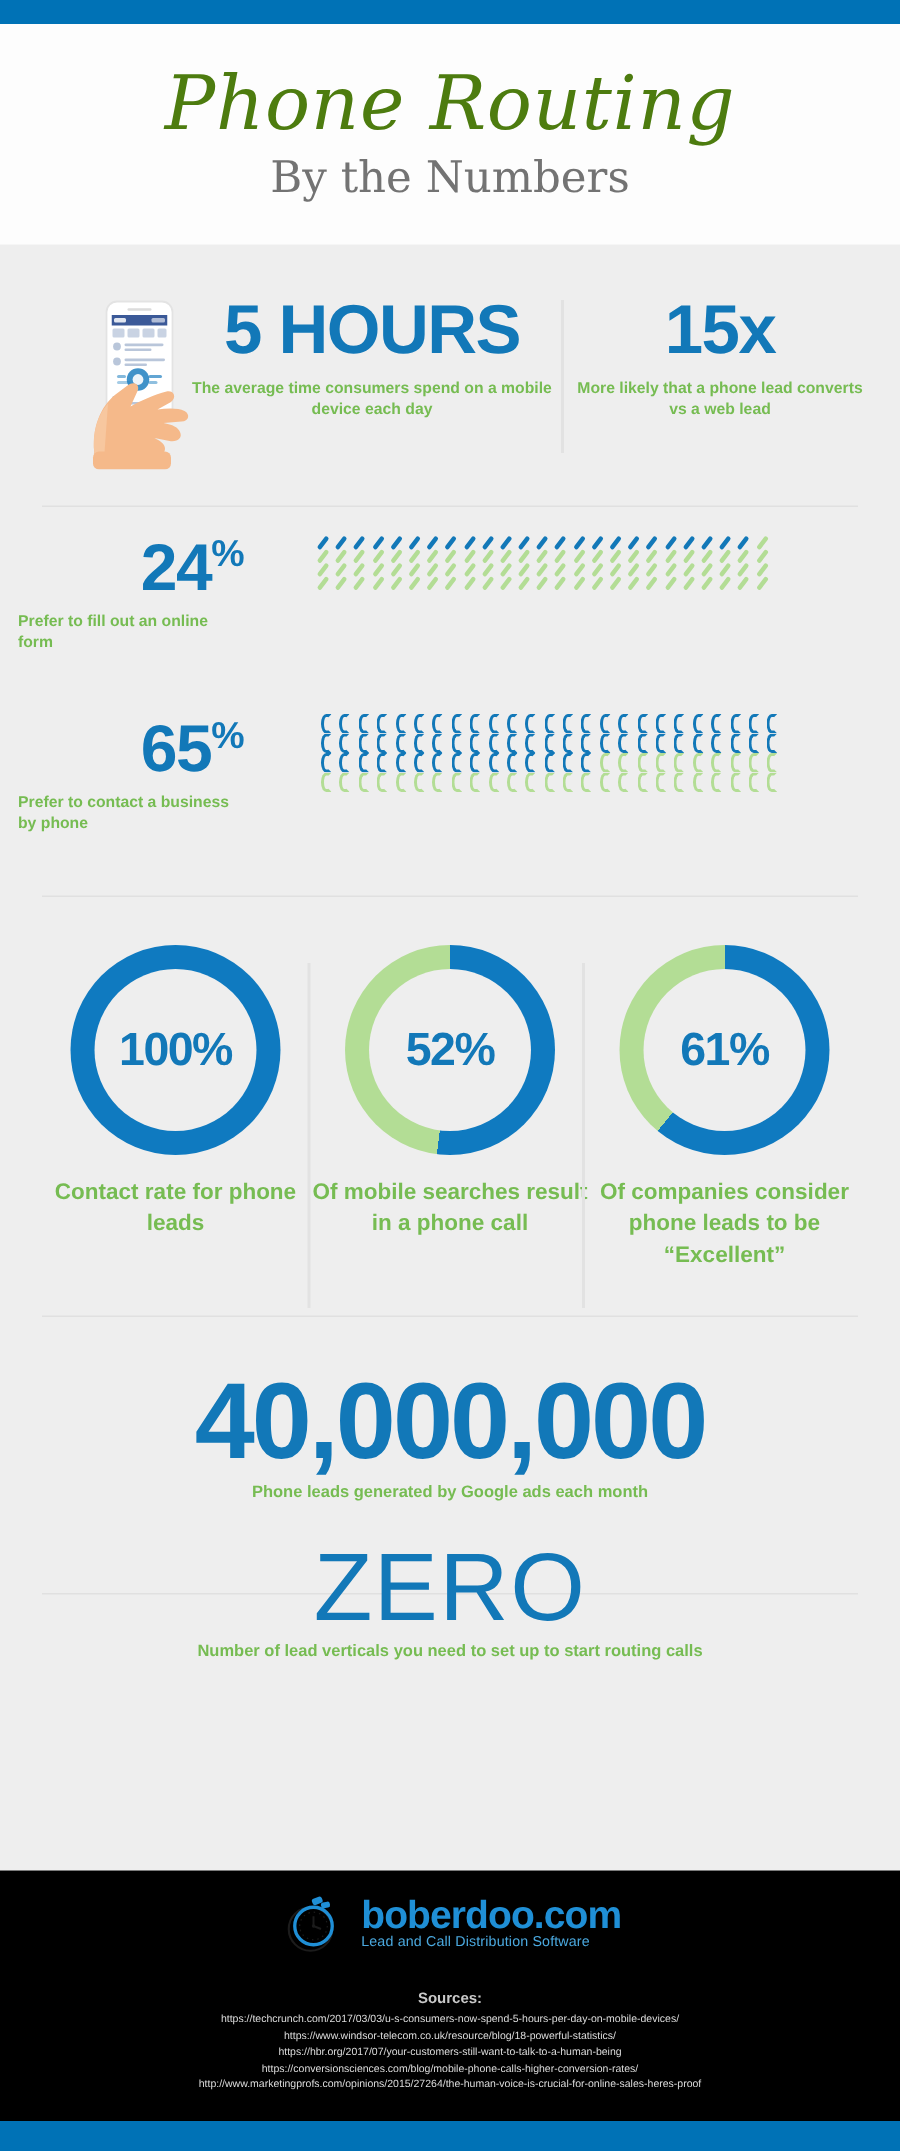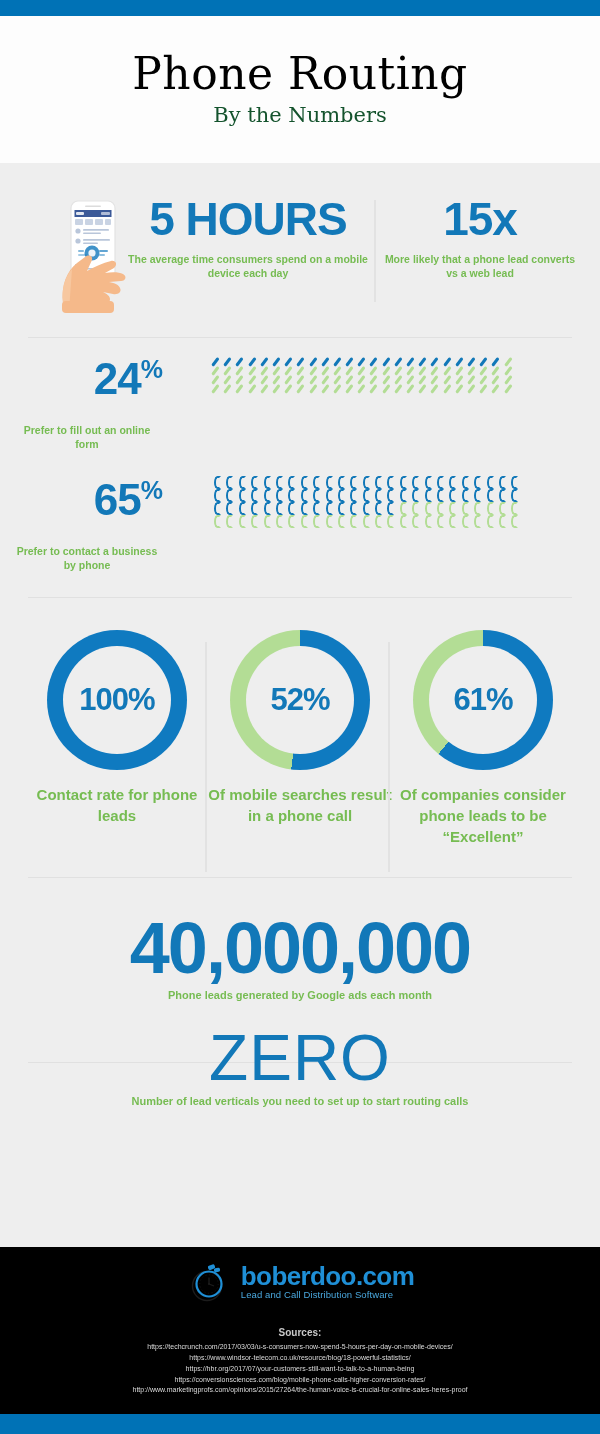--- a/index.html
+++ b/index.html
@@ -11,23 +11,23 @@
   }
   .page{position:relative;width:600px;height:1434px;background:#ffffff;}
 
   
   .top-bar{position:absolute;top:0;left:0;width:600px;height:16px;background:#0072b6;}
   .bottom-bar{position:absolute;top:1414px;left:0;width:600px;height:20px;background:#0072b6;}
 
   
   .header{position:absolute;top:16px;left:0;width:600px;height:147px;background:#fdfdfd;
           display:flex;flex-direction:column;align-items:center;justify-content:center;}
-  .title{font-family:"DejaVu Serif", serif;font-size:44px;color:#000000;letter-spacing:.5px;
-         line-height:1.02;font-weight:400;margin:0;padding:0;}
-  .subtitle{font-family:"DejaVu Serif", serif;font-size:21px;color:#14532d;margin-top:6px;font-weight:400;}
+  .title{font-family:"DejaVu Serif", serif;font-size:50px;color:#4d7c0f;letter-spacing:.5px;
+         line-height:1.02;font-weight:400;margin:0;padding:0;font-style:italic;}
+  .subtitle{font-family:"DejaVu Serif", serif;font-size:29px;color:#737373;margin-top:6px;font-weight:400;}
 
   
   .body-bg{position:absolute;top:163px;left:0;width:600px;height:1084px;background:#eeeeee;}
 
   .hr{position:absolute;height:1px;background:#e0e0e0;left:28px;width:544px;}
   .vr{position:absolute;width:2px;background:#e2e2e2;}
 
   
   .s1{position:absolute;top:178px;left:0;width:600px;height:140px;}
   .phone-art{position:absolute;left:45px;top:15px;width:100px;height:120px;}
@@ -39,21 +39,21 @@
   .s1a .big-num{font-size:46px;letter-spacing:-1px;text-align:center;}
   .s1a .cap{margin-top:10px;}
   .s1b{position:absolute;left:380px;top:18px;width:200px;}
   .s1b .big-num{font-size:46px;letter-spacing:-1px;text-align:center;}
   .s1b .cap{margin-top:10px;}
 
   
   .pct-block{position:absolute;}
   .pct-num{color:#1278b8;font-weight:700;font-size:44px;line-height:1;letter-spacing:-1px;text-align:right;}
   .pct-num sup{font-size:25px;vertical-align:super;line-height:0;font-weight:700;}
-  .pct-cap{color:#76bc52;font-weight:700;font-size:10.5px;line-height:1.35;text-align:center;margin-top:22px;}
+  .pct-cap{color:#76bc52;font-weight:700;font-size:10.5px;line-height:1.35;margin-top:6px;}
 
   .icon-grid{position:absolute;display:flex;flex-direction:column;}
   .icon-row{display:flex;flex-direction:row;}
 
   .pen{width:9px;height:9px;margin-right:3.2px;position:relative;}
   .pen::before{content:"";position:absolute;left:1px;top:0px;width:3.2px;height:9.5px;
                background:currentColor;border-radius:1.4px;transform:rotate(37deg);transform-origin:50% 50%;}
 
   .hset{width:9px;height:13px;margin-right:3.4px;position:relative;}
   .hset::before{content:"";position:absolute;left:1px;top:0;width:7px;height:13px;

